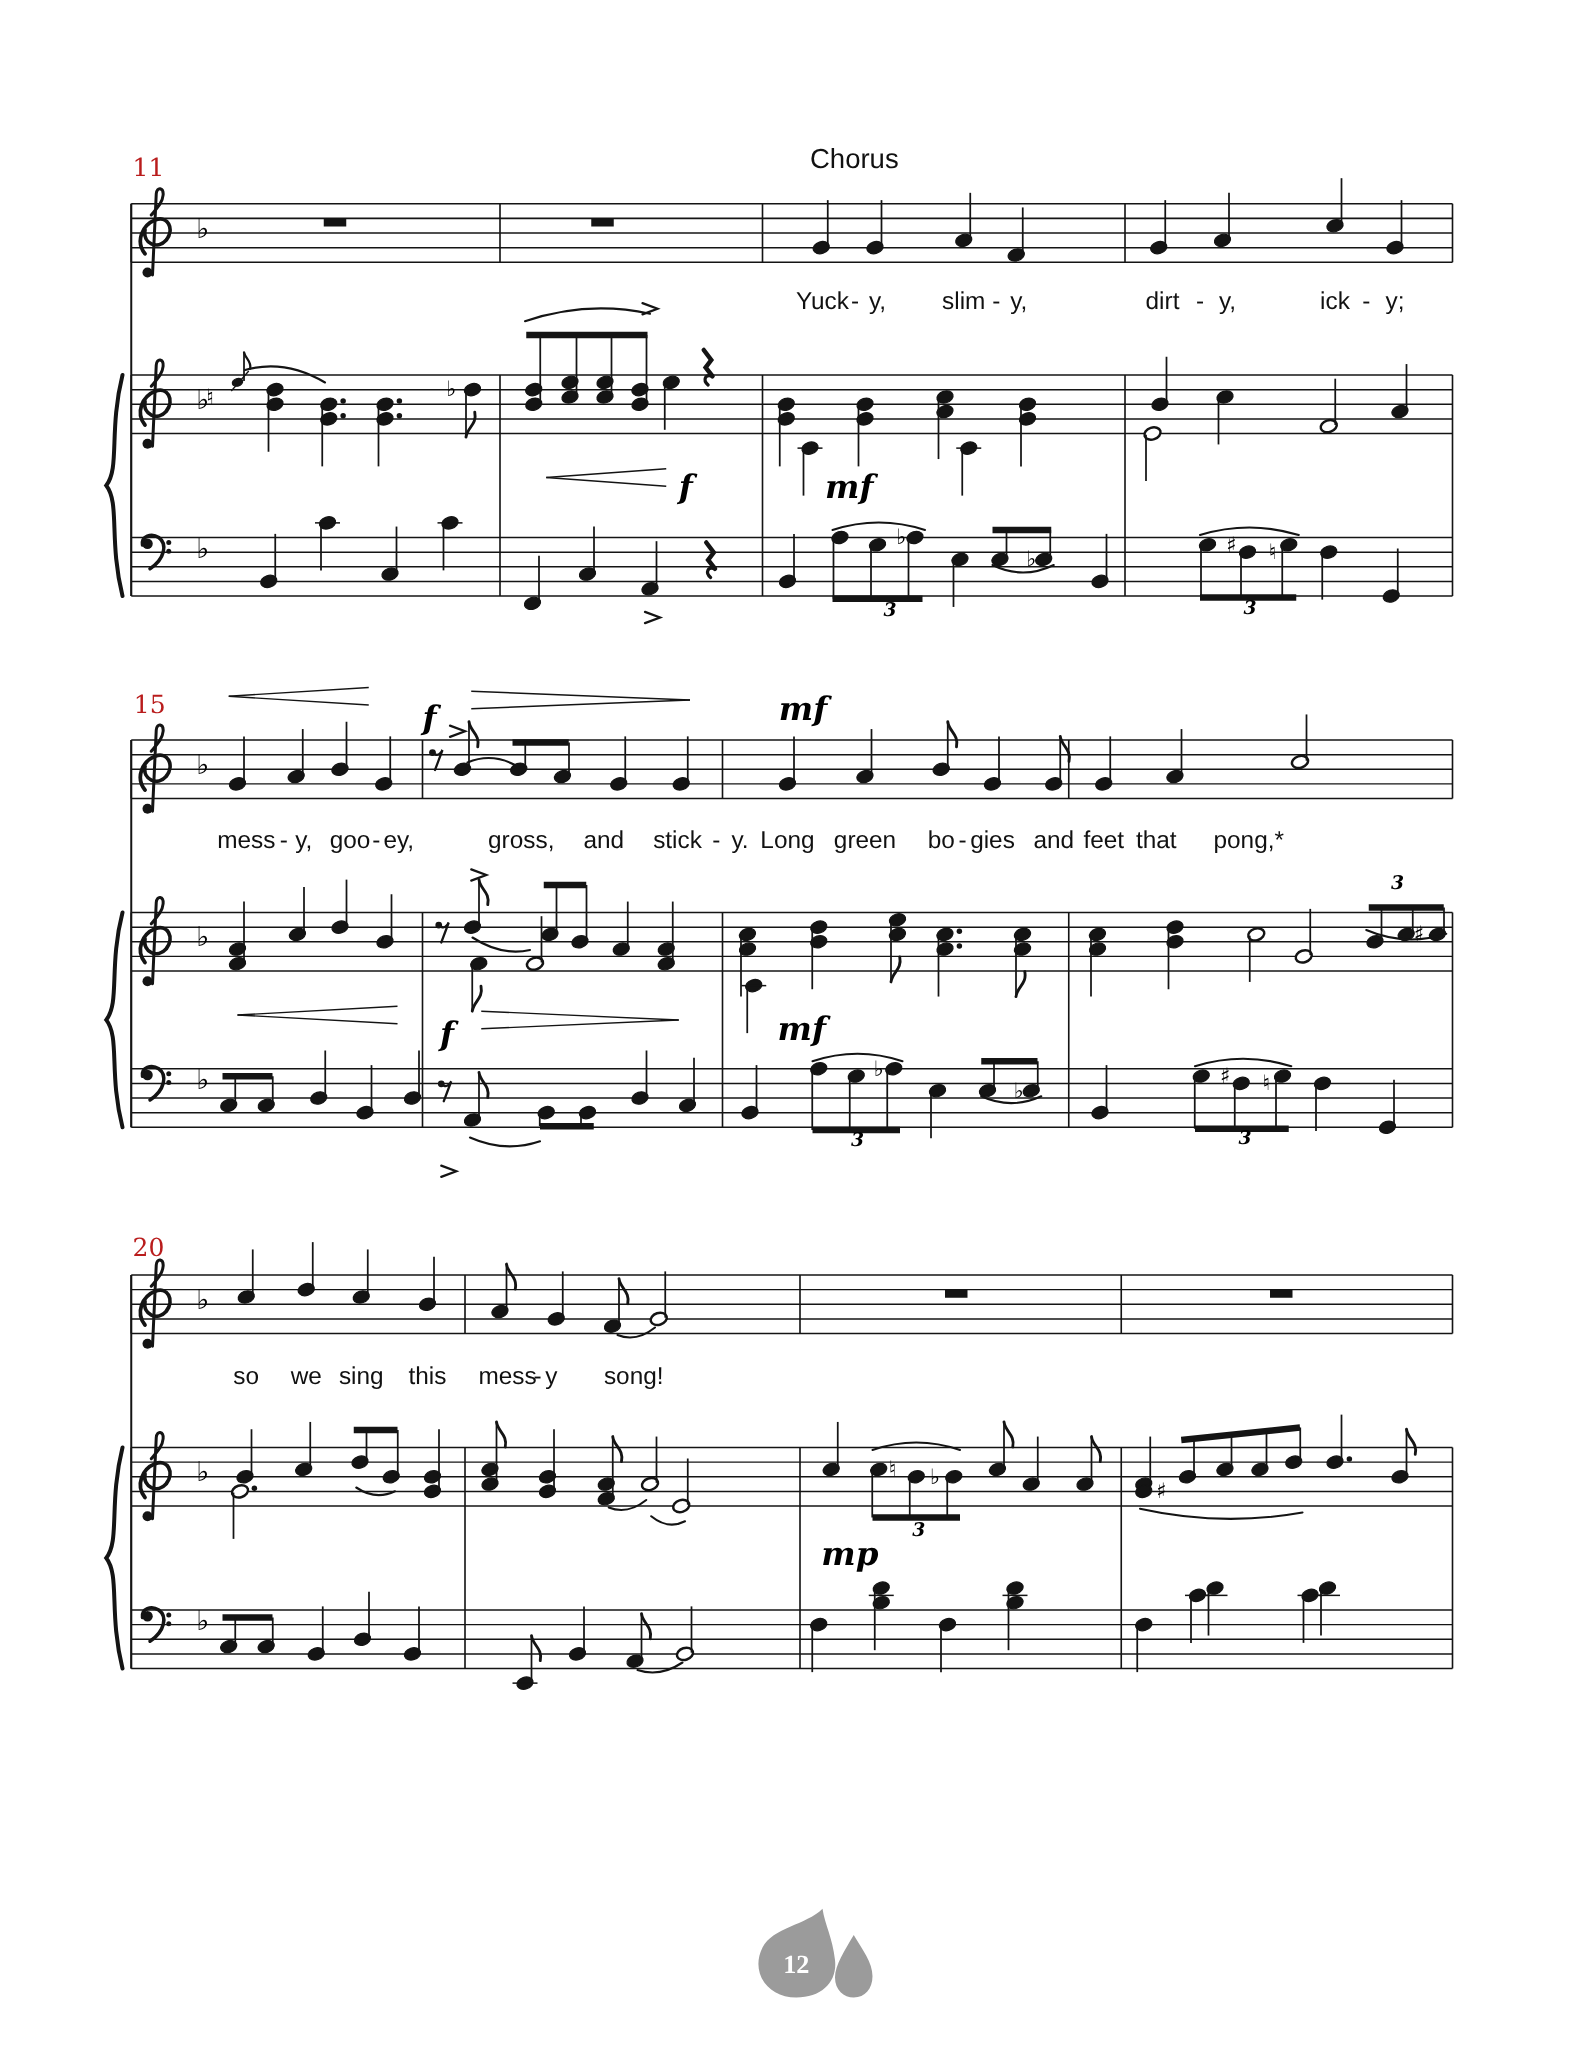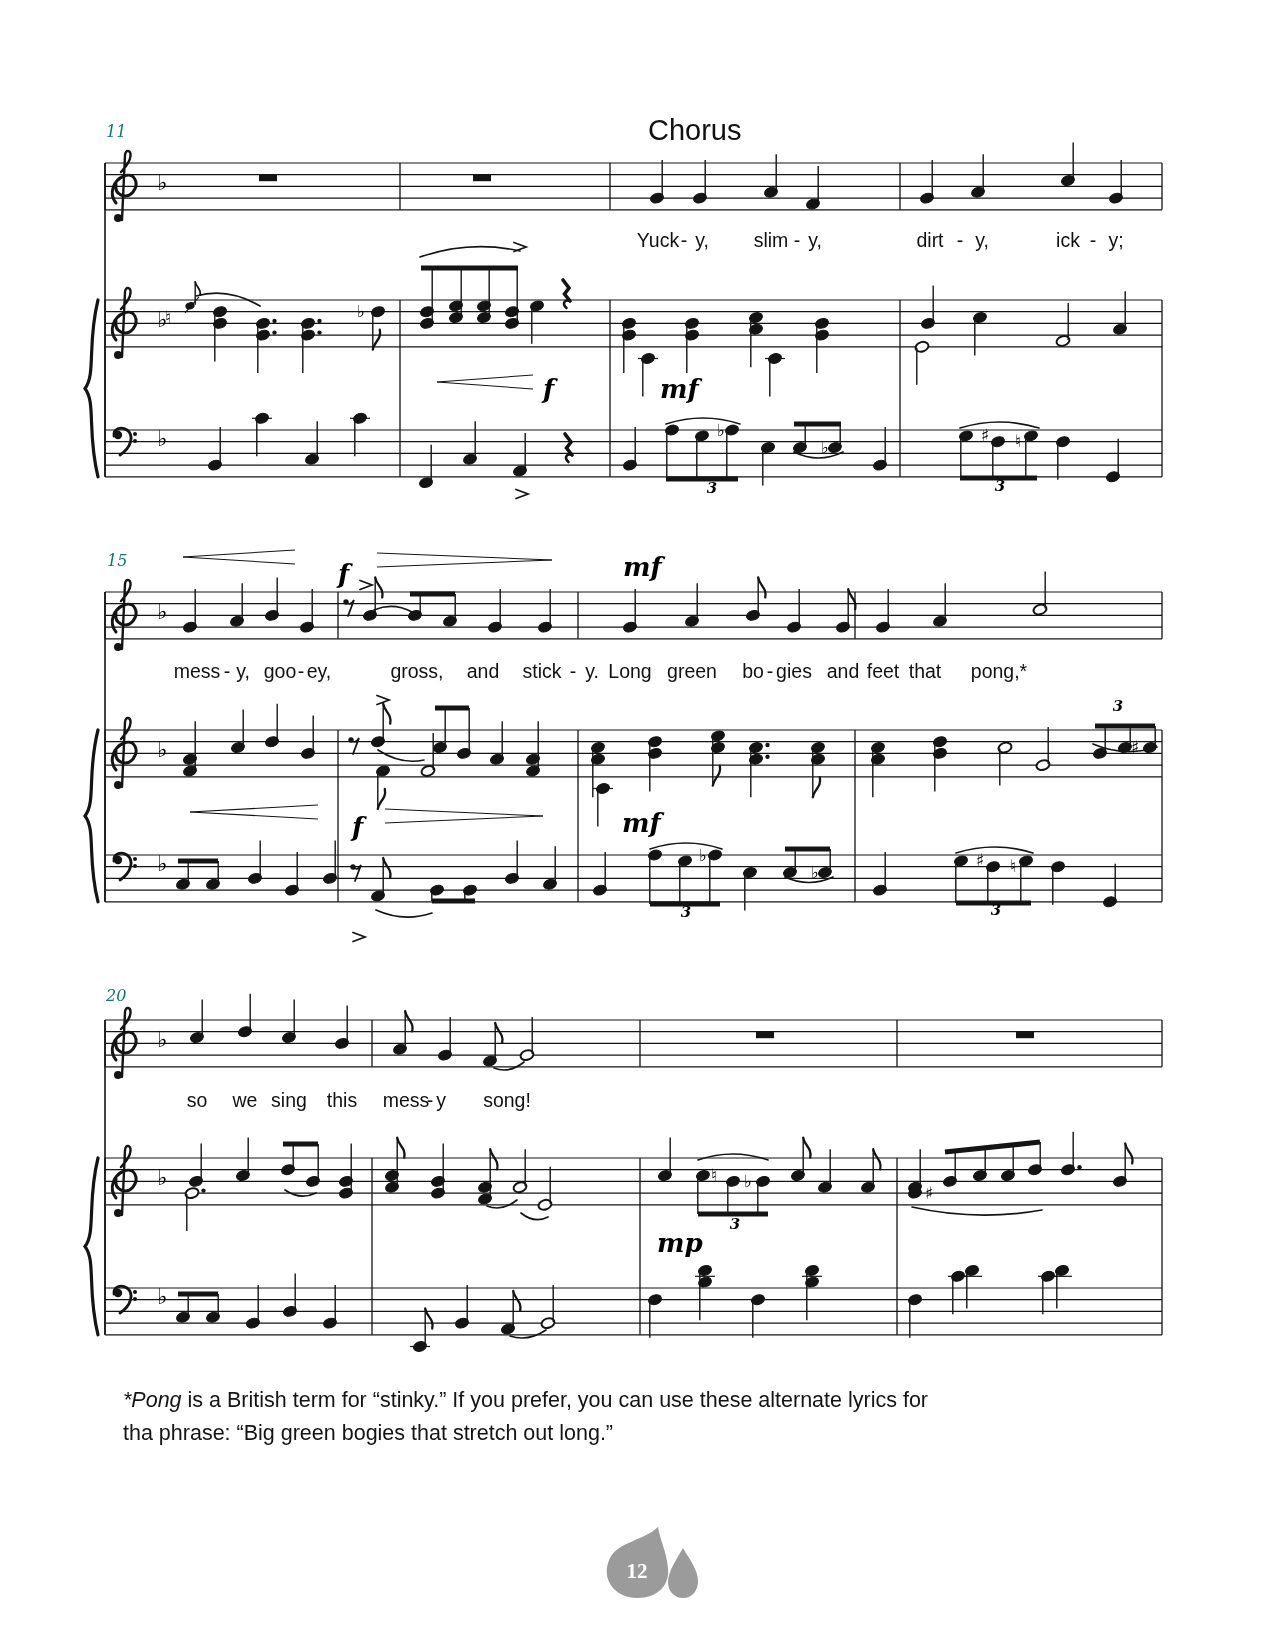--- a/index.html
+++ b/index.html
@@ -1,20 +1,20 @@
 <!DOCTYPE html>
 <html><head>
 <meta charset="utf-8">
 <style>
   html,body{margin:0;padding:0;background:#e8e8e8;}
   .page{position:relative;width:1275px;height:1650px;background:#ffffff;margin:0 auto;
         font-family:"Liberation Sans", sans-serif;color:#111;overflow:hidden;}
   #score{position:absolute;left:0;top:0;}
-  .chorus{position:absolute;left:648px;top:114px;font-size:29px;color:#111;}
-  .mnum{position:absolute;font-family:"DejaVu Serif",serif;font-style:italic;font-size:16px;color:#0f766e;}
+  .chorus{position:absolute;left:648px;top:114px;font-size:22px;color:#111;}
+  .mnum{position:absolute;font-family:"DejaVu Serif",serif;font-size:20px;color:#b91c1c;}
   .mnum.n1{left:106px;top:122px;}
   .mnum.n2{left:107px;top:551px;text-align:center;}
   .mnum.n3{left:106px;top:986px;}
   .footnote{position:absolute;left:123px;top:1384px;width:860px;font-size:21.5px;line-height:33px;color:#141414;}
   .footnote .it{font-style:italic;}
   .badge{position:absolute;left:580px;top:1510px;width:130px;height:95px;}
   .badge-num{position:absolute;left:615px;top:1559px;width:44px;text-align:center;
              font-family:Liberation Serif, serif;font-weight:bold;font-size:21px;color:#fff;}
   
   .lyr{font-family:"Liberation Sans",sans-serif;font-size:19.5px;fill:#111;}
@@ -675,23 +675,19 @@
       <text x="1118" y="711" text-anchor="middle" class="tup">3</text>
       <text x="735" y="1229" text-anchor="middle" class="tup">3</text>
     </svg>
 
   <div class="chorus">Chorus</div>
 
   <div class="mnum n1">11</div>
   <div class="mnum n2">15</div>
   <div class="mnum n3">20</div>
 
-  <div class="footnote">
-    <span><span class="it">*Pong</span><span> is a British term for “stinky.” If you prefer, you can use these alternate lyrics for</span></span><br>
-    <span>tha phrase: “Big green bogies that stretch out long.”</span>
-  </div>
 
   <svg class="badge" viewBox="0 0 130 95">
     <path d="M 78 17 C 65 30 38 32 30 48 C 20 68 34 88 57 88 C 78 88 90 75 88 58 C 86 40 80 30 78 17 Z" fill="#9b9b9b"></path>
     <path d="M 103 38 C 96 50 88 62 88 72 C 88 82 95 88 103 88 C 112 88 118 81 118 71 C 118 60 110 50 103 38 Z" fill="#9b9b9b"></path>
   </svg>
   <div class="badge-num">12</div>
 </div>
 
 </body></html>

